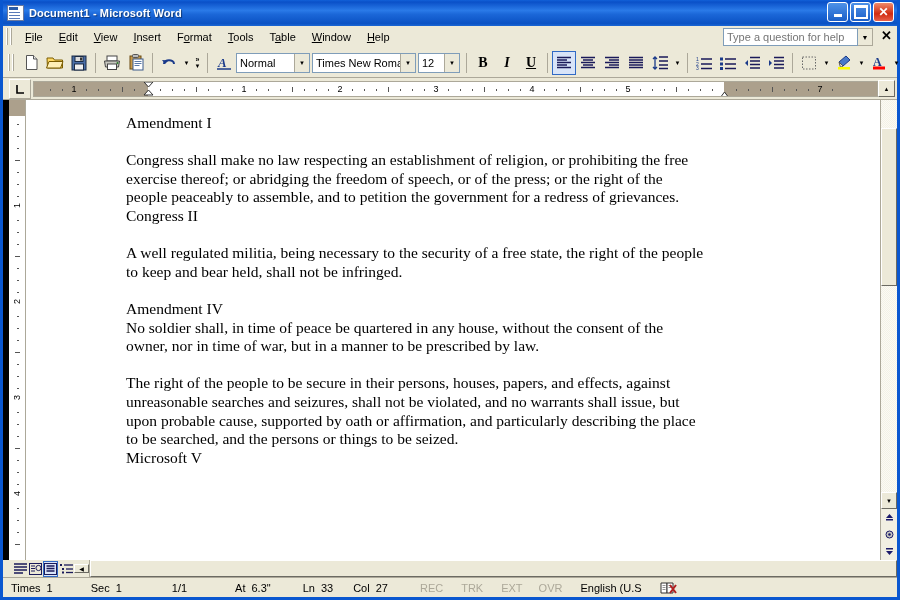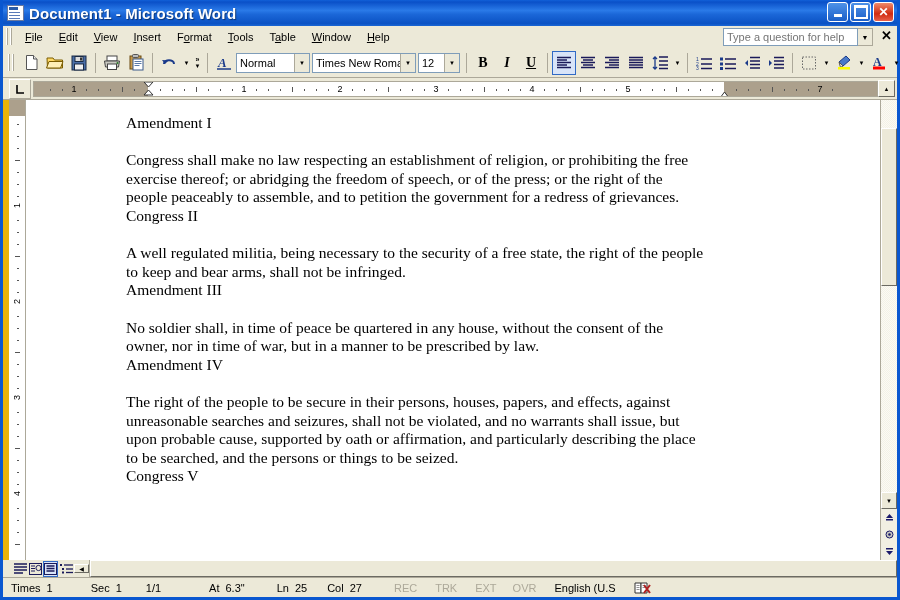--- a/index.html
+++ b/index.html
@@ -38,21 +38,21 @@
     content:""; position:absolute; left:1px; top:1px; right:5px; height:3px;
     background:#2b5ca8;
   }
   .title-icon:after {
     content:""; position:absolute; left:1px; top:6px; right:3px; bottom:1px;
     background:
       linear-gradient(to bottom, #5a7ab8 0 1px, transparent 1px 3px) repeat-y;
     background-size:100% 3px;
   }
   .title-text {
-    color:#fff; font-weight:bold; font-size:15px;
+    color:#fff; font-weight:bold; font-size:11px;
     text-shadow:1px 1px 1px rgba(0,0,0,0.45);
     letter-spacing:0.1px;
     white-space:nowrap;
   }
   .title-buttons { position:absolute; right:3px; top:2px; display:flex; gap:2px; }
   .tbtn {
     width:21px; height:20px;
     border:1px solid #fff;
     border-radius:3px;
     display:flex; align-items:center; justify-content:center;
@@ -166,21 +166,21 @@
     font-family:"Liberation Sans",sans-serif; line-height:13px;
   }
   .indent-marker { position:absolute; width:9px; height:7px; }
   .ruler-scrollup {
     width:17px;height:17px;margin:2px 2px 0 0;flex:none;
     background:#ece9d8;border:1px solid;border-color:#fff #6b6a62 #6b6a62 #fff;
     display:flex;align-items:center;justify-content:center;font-size:6px;cursor:pointer;
   }
 
   
-  .main { flex:1; display:flex; overflow:hidden; background:#eab308; }
+  .main { flex:1; display:flex; overflow:hidden; background:#000000; }
   .vruler {
     width:17px; background:#fff; border-right:1px solid #aca899;
     position:relative; flex:none; margin-left:6px;
   }
   .vr-top { position:absolute; left:0; right:0; top:0; height:16px; background:#aca08c; }
   .vr-tick { position:absolute; left:8px; width:2px; height:1px; background:#555; }
   .vr-halftick { position:absolute; left:6px; width:5px; height:1px; background:#555; }
   .vr-num {
     position:absolute; left:3px; font-size:9px; color:#000;
     writing-mode:vertical-rl; transform:rotate(180deg);
@@ -590,28 +590,27 @@
     </div>
 
     <div class="doc-wrap">
       <div class="page">
         <div class="doc-text">
           <p>Amendment I</p>
           <p class="blank"></p>
           <p>Congress shall make no law respecting an establishment of religion, or prohibiting the free exercise thereof; or abridging the freedom of speech, or of the press; or the right of the people peaceably to assemble, and to petition the government for a redress of grievances.</p>
           <p>Congress II</p>
           <p class="blank"></p>
-          <p>A well regulated militia, being necessary to the security of a free state, the right of the people to keep and bear arms, shall not be infringed.</p>
-          <p>Amendment III</p>
+          <p>A well regulated militia, being necessary to the security of a free state, the right of the people to keep and bear held, shall not be infringed.</p>
           <p class="blank"></p>
+          <p>Amendment IV</p>
           <p>No soldier shall, in time of peace be quartered in any house, without the consent of the owner, nor in time of war, but in a manner to be prescribed by law.</p>
-          <p>Amendment IV</p>
           <p class="blank"></p>
           <p>The right of the people to be secure in their persons, houses, papers, and effects, against unreasonable searches and seizures, shall not be violated, and no warrants shall issue, but upon probable cause, supported by oath or affirmation, and particularly describing the place to be searched, and the persons or things to be seized.</p>
-          <p>Congress V</p>
+          <p>Microsoft V</p>
           <p class="blank"></p>
         </div>
       </div>
     </div>
 
     <div class="vscroll">
       <div class="sb-track">
         <div class="sb-thumb"></div>
       </div>
       <div class="sb-btn">▼</div>
@@ -671,25 +670,25 @@
     <div class="hs-track">
       <div class="hs-thumb"></div>
     </div>
   </div>
 
   <div class="statusbar">
     <span class="st">Times</span>
     <span class="st" style="margin-left:6px;">1</span>
     <span class="st" style="margin-left:38px;">Sec</span>
     <span class="st" style="margin-left:6px;">1</span>
-    <span class="st" style="margin-left:24px;">1/1</span>
+    <span class="st" style="margin-left:50px;">1/1</span>
     <span class="st" style="margin-left:48px;">At</span>
     <span class="st" style="margin-left:6px;">6.3"</span>
     <span class="st" style="margin-left:32px;">Ln</span>
-    <span class="st" style="margin-left:6px;">25</span>
+    <span class="st" style="margin-left:6px;">33</span>
     <span class="st" style="margin-left:20px;">Col</span>
     <span class="st" style="margin-left:6px;">27</span>
     <span class="st dim" style="margin-left:32px;">REC</span>
     <span class="st dim" style="margin-left:18px;">TRK</span>
     <span class="st dim" style="margin-left:18px;">EXT</span>
     <span class="st dim" style="margin-left:16px;">OVR</span>
     <span class="st" style="margin-left:18px;">English (U.S</span>
     <span class="book-icon" style="margin-left:18px;">
       <svg width="17" height="14" viewBox="0 0 17 14">
         <path d="M1 2h6v10H1z" fill="#fff" stroke="#333"></path>

